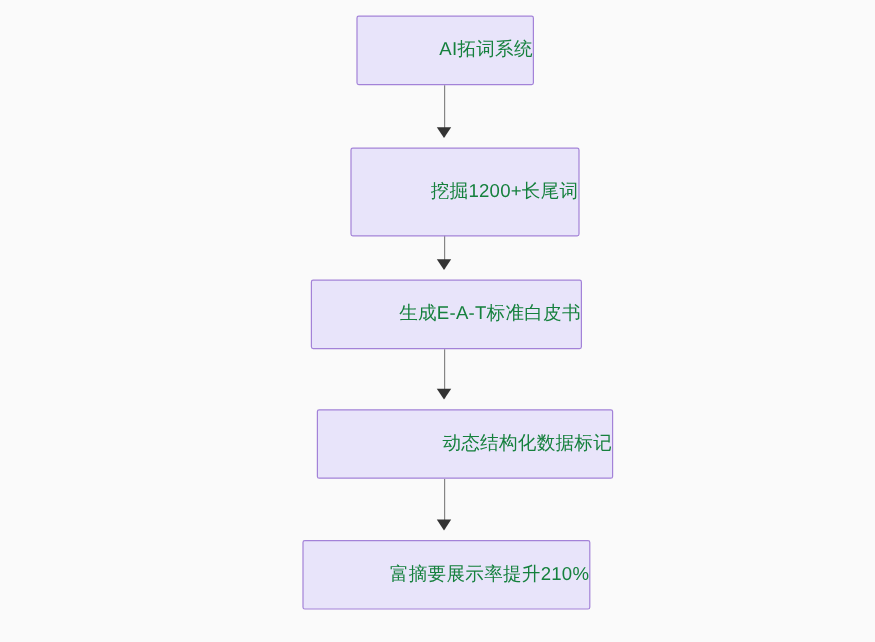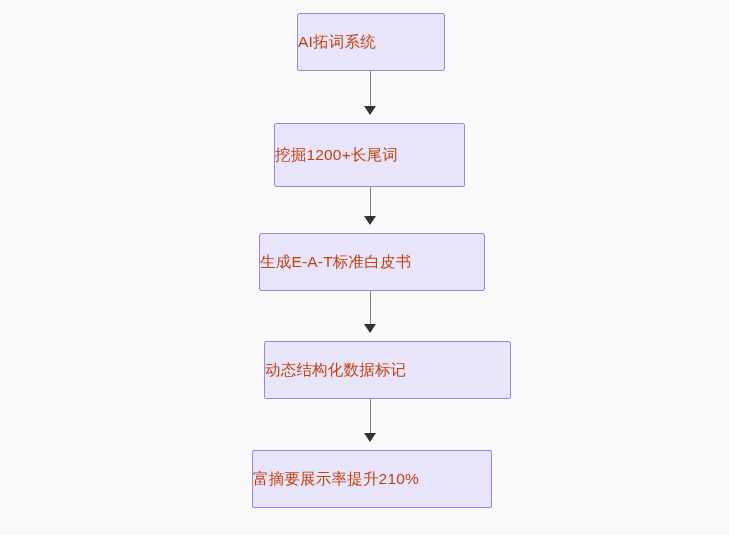--- a/index.html
+++ b/index.html
@@ -19,22 +19,22 @@
     height: 535px;
   }
   .node {
     position: absolute;
     box-sizing: border-box;
     background: #e8e4fa;
     border: 1.6px solid #a382d8;
     border-radius: 2px;
     display: flex;
     align-items: center;
-    justify-content: flex-start;
-    color: #c2410c;
+    justify-content: flex-end;
+    color: #15803d;
     font-size: 15.5px;
     line-height: 1;
     letter-spacing: 0.2px;
     white-space: nowrap;
   }
   .node-label {
     display: block;
   }
   .edge {
     position: absolute;
@@ -77,21 +77,21 @@
 
   <div class="edge">
     <div class="edge-line" style="left:369.5px; top:399px; height:42px;"></div>
     <div class="edge-arrow" style="left:364px; top:433px;"></div>
   </div>
 
   <div class="node" style="left:297px; top:13px; width:148px; height:58px;">
     <span class="node-label">AI拓词系统</span>
   </div>
 
-  <div class="node" style="left:274px; top:123px; width:191px; height:64px;">
+  <div class="node" style="left:292px; top:123px; width:191px; height:74px;">
     <span class="node-label">挖掘1200+长尾词</span>
   </div>
 
   <div class="node" style="left:259px; top:233px; width:226px; height:58px;">
     <span class="node-label">生成E-A-T标准白皮书</span>
   </div>
 
   <div class="node" style="left:264px; top:341px; width:247px; height:58px;">
     <span class="node-label">动态结构化数据标记</span>
   </div>

